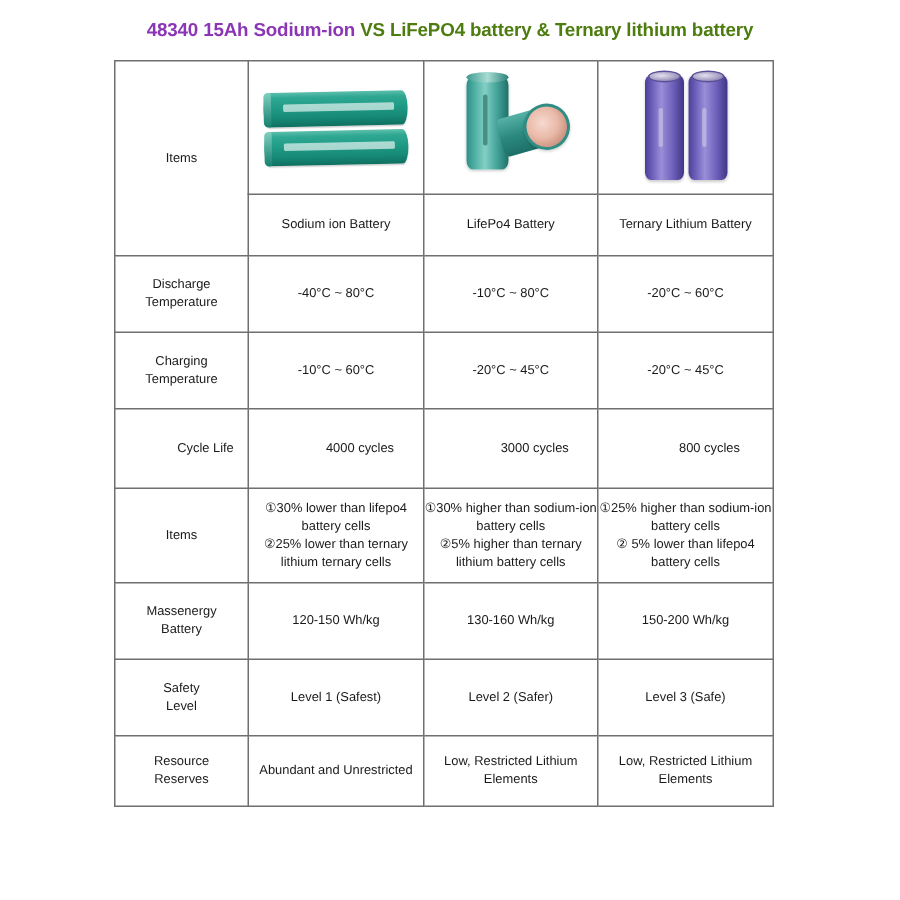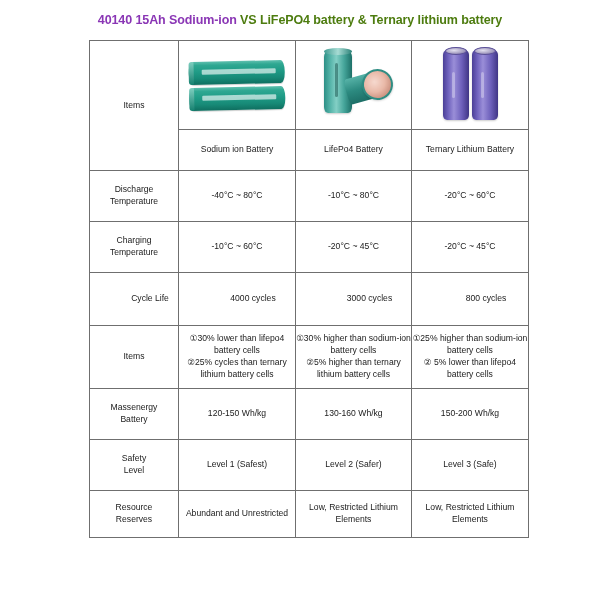--- a/index.html
+++ b/index.html
@@ -32,21 +32,21 @@
     font-weight: bold;
     letter-spacing: -0.1px;
     white-space: nowrap;
   }
   .title .accent { color: #8a36b5; }
   .title .rest { color: #4d7c0f; }
 
   
   .cmp-table {
     position: absolute;
-    left: 89px;
+    left: 76px;
     top: 40px;
     width: 439px;
     border-collapse: collapse;
     table-layout: fixed;
     background: #ffffff;
   }
   .cmp-table td,
   .cmp-table th {
     border: 1px solid #ururu;
     border: 1px solid #6f6f6f;
@@ -247,21 +247,21 @@
     color: #232323;
   }
   .price-cell .ln { display: block; white-space: normal; }
 </style>
 </head>
 <body>
 
 <div class="page">
 
   <div class="title">
-    <span class="accent">40140 15Ah Sodium-ion</span><span class="rest"> VS LiFePO4 battery &amp; Ternary lithium battery</span>
+    <span class="accent">48340 15Ah Sodium-ion</span><span class="rest"> VS LiFePO4 battery &amp; Ternary lithium battery</span>
   </div>
 
   <table class="cmp-table">
     <colgroup>
       <col class="c-label">
         <col class="c-na">
         <col class="c-lfp">
         <col class="c-nmc">
     </colgroup>
     <tbody>
@@ -338,21 +338,21 @@
         <td class="row-label cell-pad">Cycle Life</td>
         <td class="row-val cell-pad">4000 cycles</td>
         <td class="row-val cell-pad">3000 cycles</td>
         <td class="row-val cell-pad">800 cycles</td>
       </tr>
 
       <tr class="h-price">
         <td class="row-label cell-pad">Items</td>
         <td class="price-cell">
           <span class="ln">①30% lower than lifepo4 battery cells</span>
-          <span class="ln">②25% cycles than ternary lithium battery cells</span>
+          <span class="ln">②25% lower than ternary lithium ternary cells</span>
         </td>
         <td class="price-cell">
           <span class="ln">①30% higher than sodium-ion battery cells</span>
           <span class="ln">②5% higher than ternary lithium battery cells</span>
         </td>
         <td class="price-cell">
           <span class="ln">①25% higher than sodium-ion battery cells</span>
           <span class="ln">② 5% lower than lifepo4 battery cells</span>
         </td>
       </tr>

